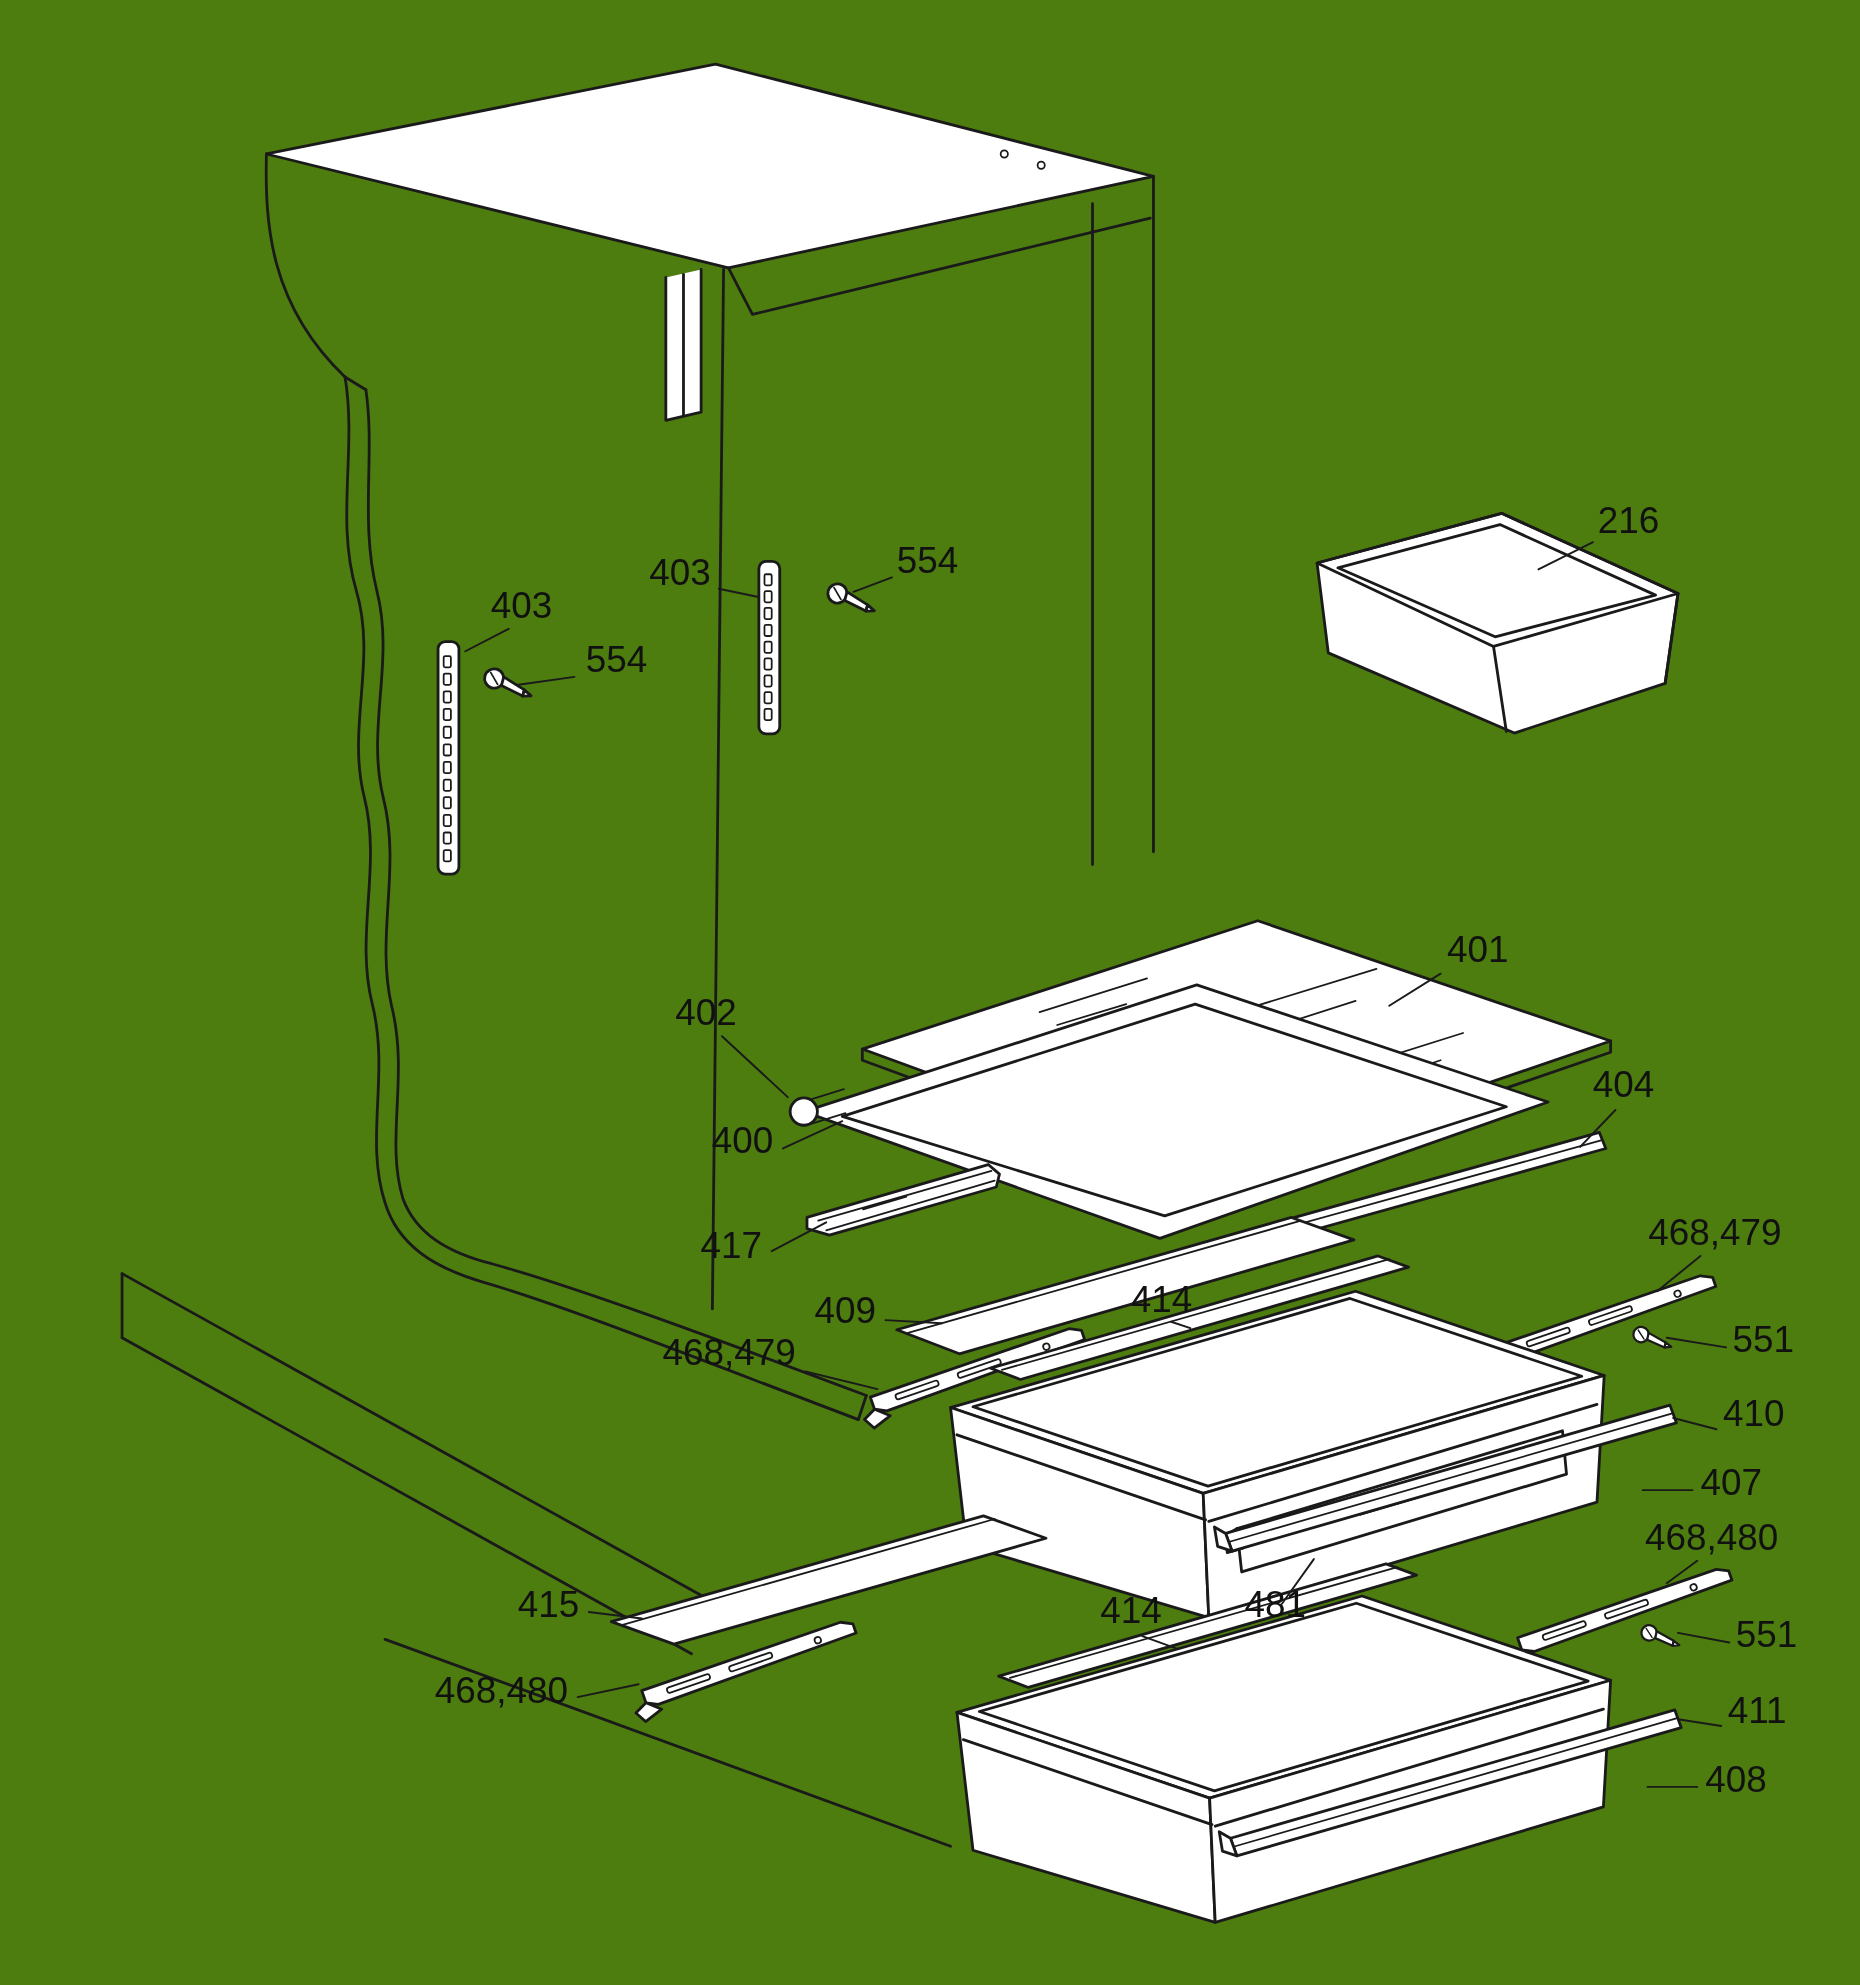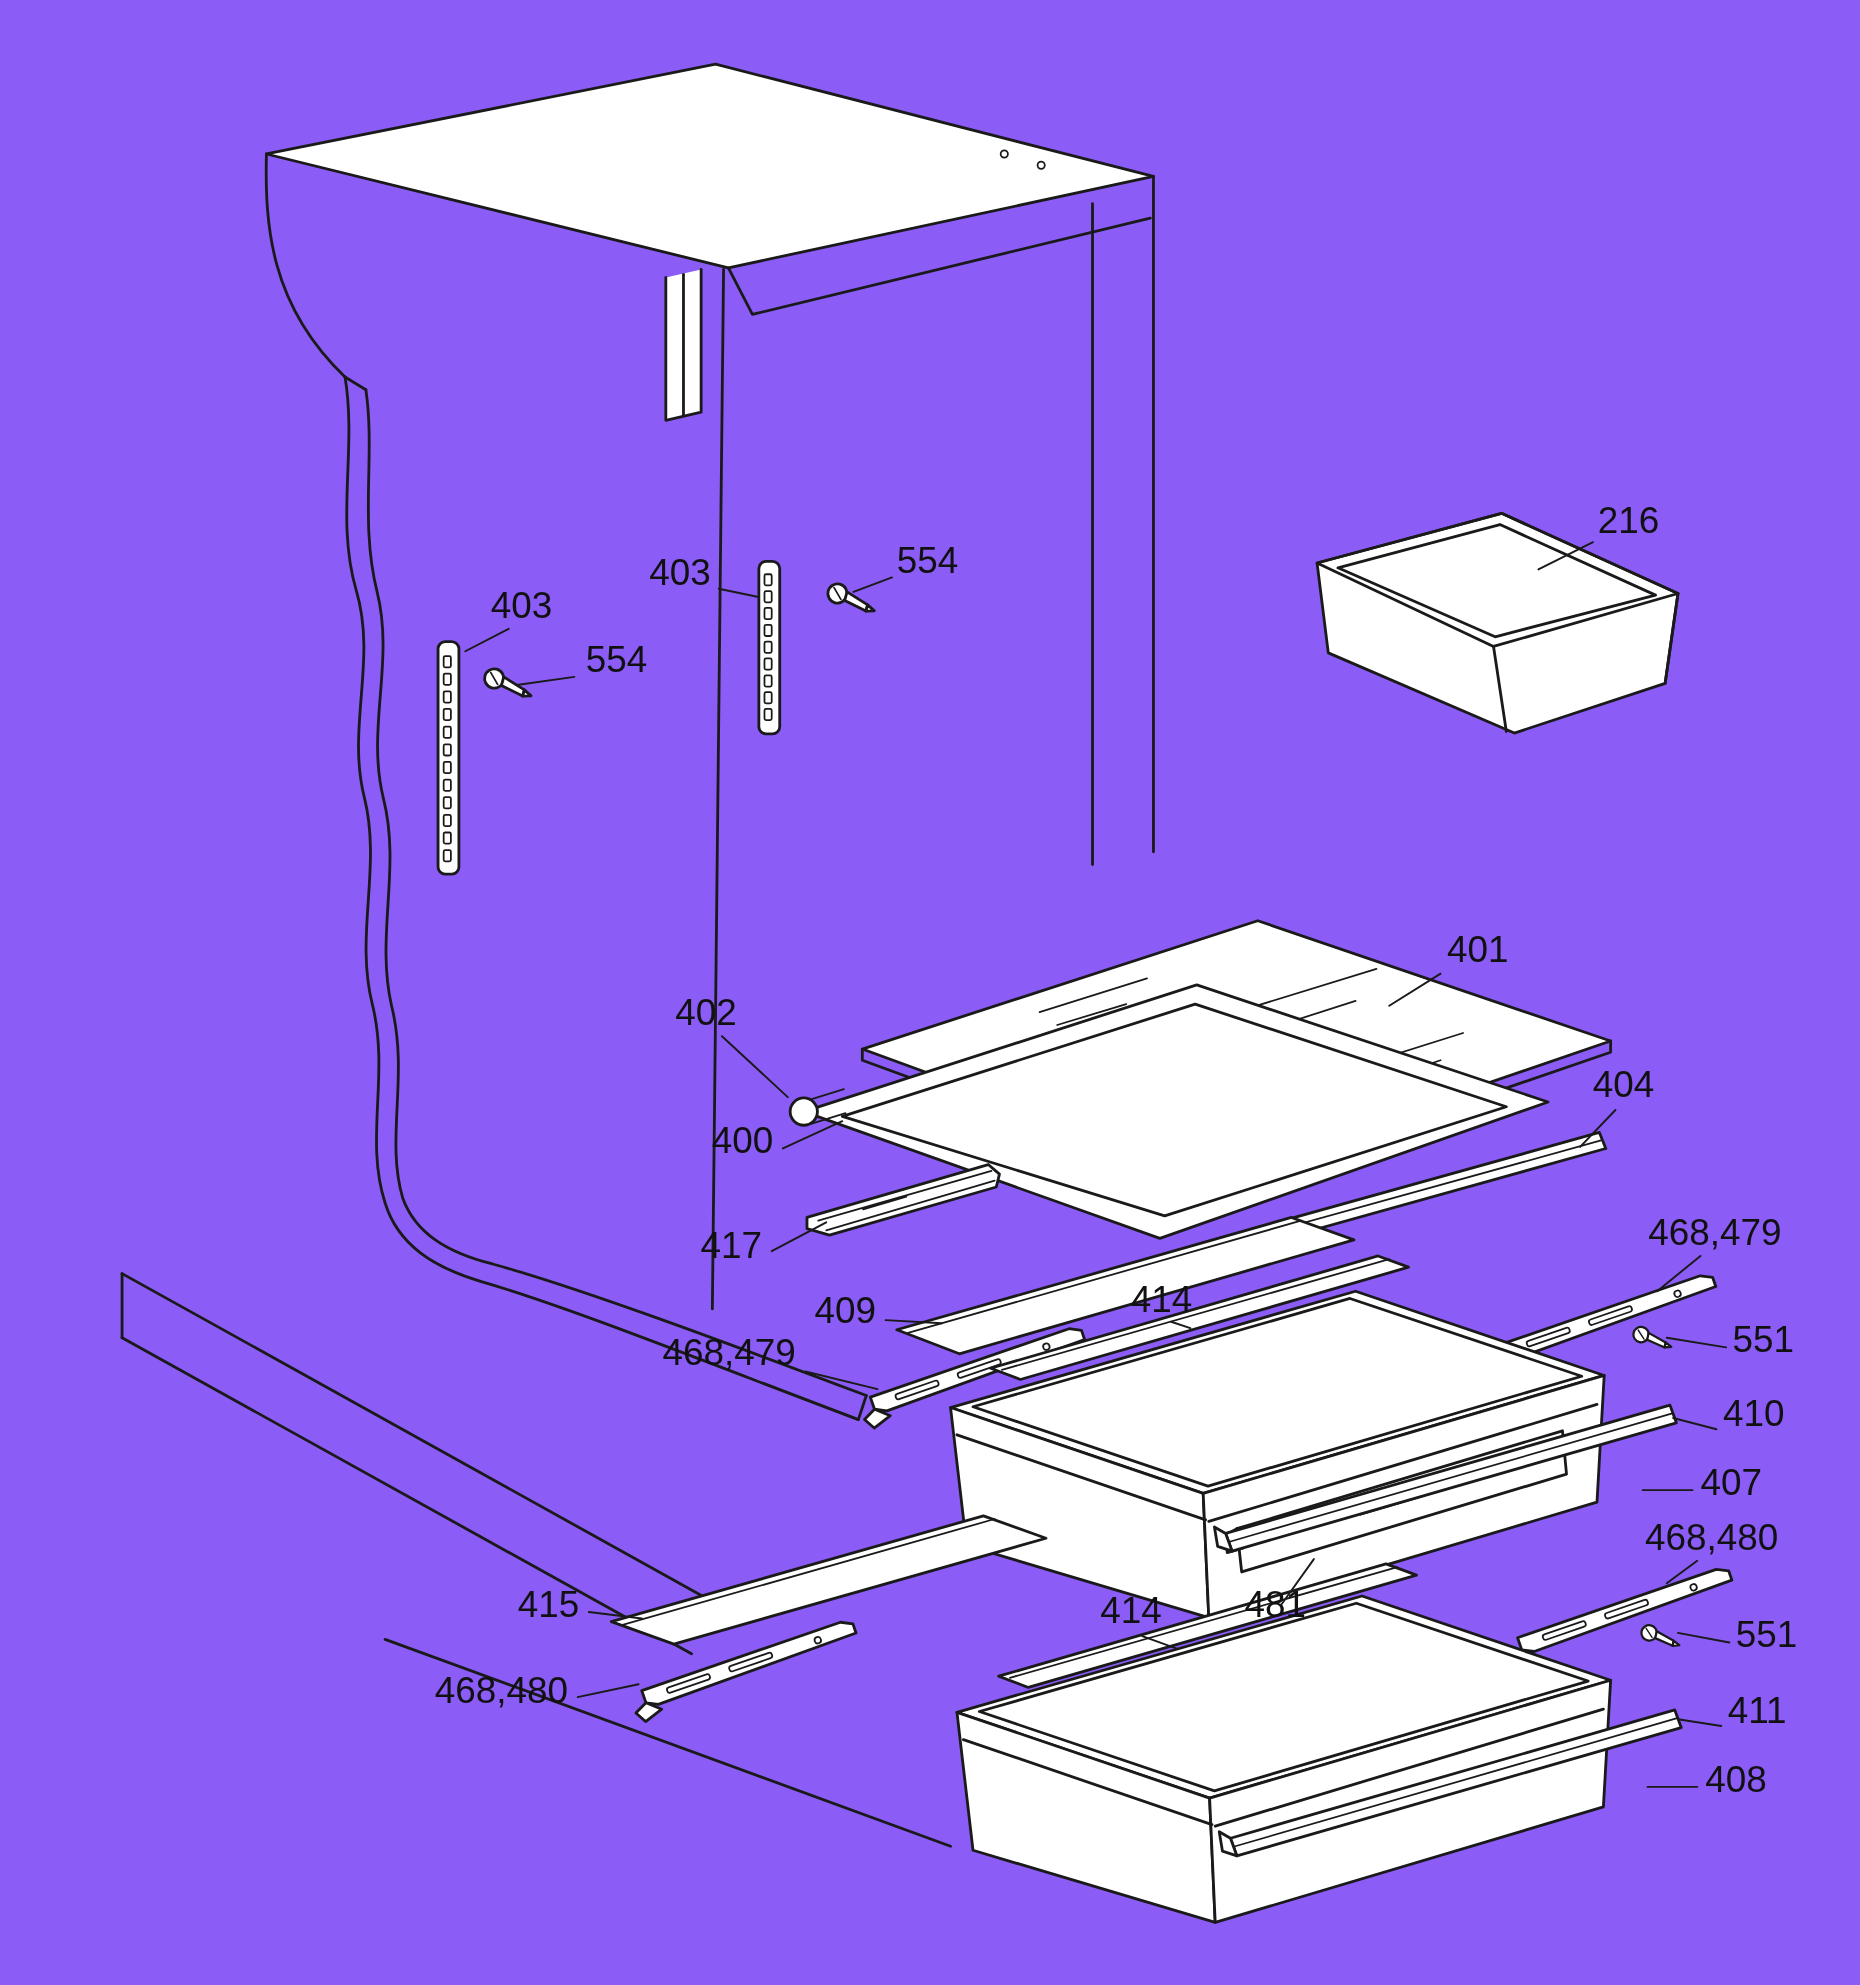--- a/index.html
+++ b/index.html
@@ -1,16 +1,16 @@
 <!DOCTYPE html>
 <html style="font-size:13px"><head>
 <meta charset="utf-8">
 <style>
   html,body{margin:0;padding:0;background:#ffffff;}
-  .stage{width:1861px;height:1985px;position:relative;background:#8b5cf6;}
+  .stage{width:1861px;height:1985px;position:relative;background:#4d7c0f;}
   svg{display:block;}
   .ln{fill:none;stroke:#1a1a1a;stroke-width:3.5;stroke-linecap:round;stroke-linejoin:round;}
   .fw{fill:#ffffff;stroke:#1a1a1a;stroke-width:3.5;stroke-linejoin:round;stroke-linecap:round;}
   .thin{fill:none;stroke:#1a1a1a;stroke-width:2.2;stroke-linecap:round;}
   .leader{fill:none;stroke:#1a1a1a;stroke-width:2.4;stroke-linecap:round;}
   .lbl{font-family:"Liberation Sans","DejaVu Sans",sans-serif;font-size:46px;fill:#111111;stroke:none;}
 </style>
 </head>
 <body>
 

